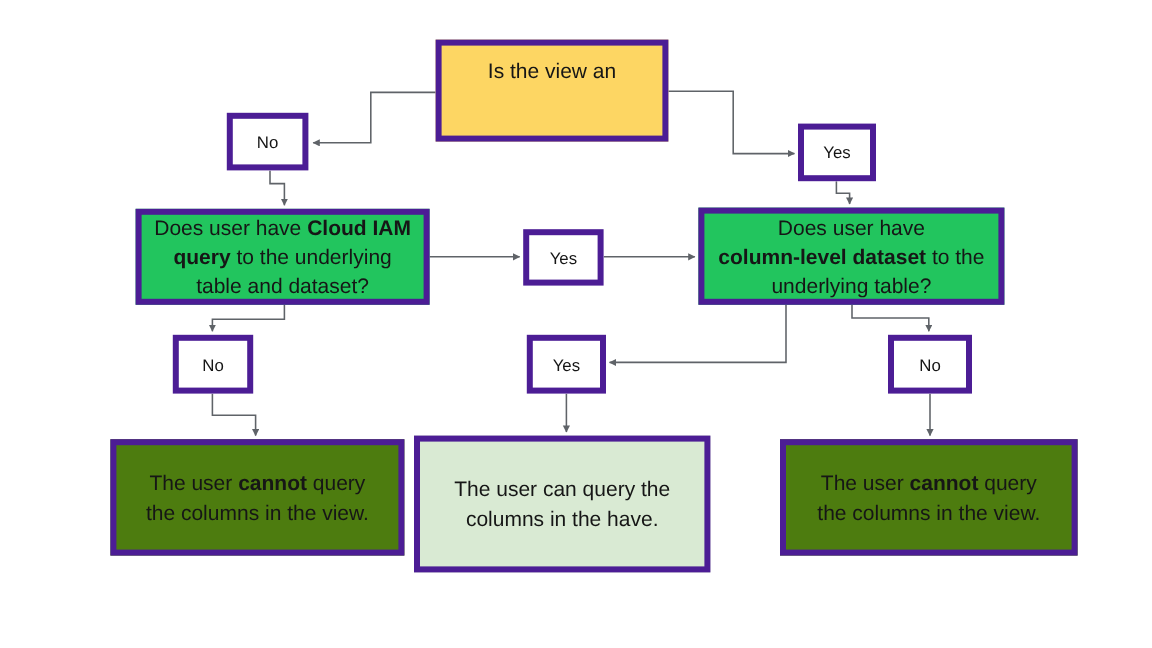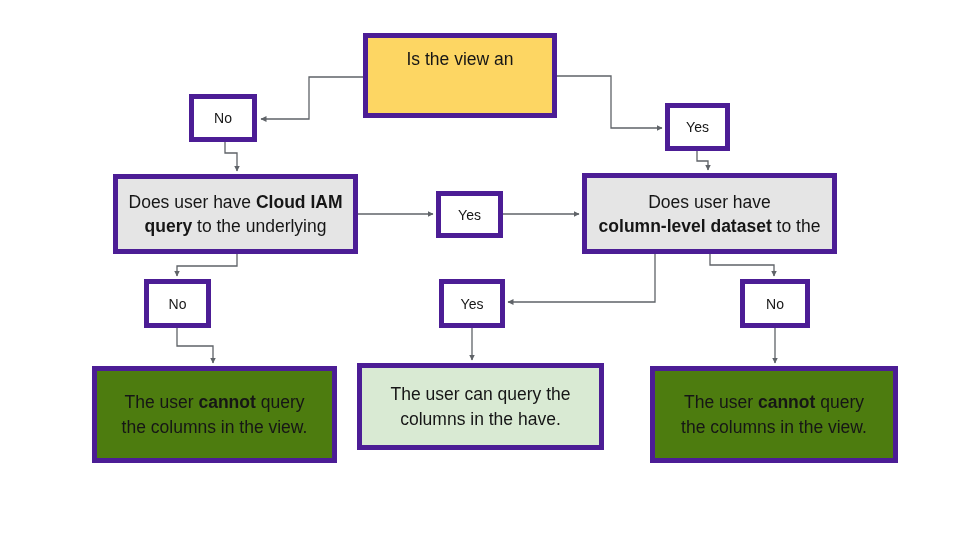--- a/index.html
+++ b/index.html
@@ -32,21 +32,21 @@
     display: flex;
     align-items: center;
     justify-content: center;
     text-align: center;
     color: #161616;
     font-size: 17.5px;
     line-height: 24px;
   }
   .node .txt { width: 100%; }
   .decision { background: #fdd663; align-items: flex-start; padding-top: 9px; }
-  .question { background: #e5e5e5; }
+  .question { background: #22c55e; }
   .label-sm { background: #ffffff; font-size: 14px; }
   .result-cannot { background: #4d7c0f; line-height: 25px; }
   .result-can { background: #d9ead3; line-height: 25px; }
   b { font-weight: bold; }
 </style>
 </head>
 <body>
 
 <div id="canvas">
 
@@ -76,48 +76,48 @@
 
   <div class="node label-sm" style="left:189px; top:94px; width:68px; height:48px;">
     <div class="txt">No</div>
   </div>
 
   <div class="node label-sm" style="left:665px; top:103px; width:65px; height:48px;">
     <div class="txt">Yes</div>
   </div>
 
   <div class="node question" style="left:113px; top:174px; width:245px; height:80px;">
-    <div class="txt"><span>Does user have </span><b>Cloud IAM</b><br><b>query</b><span> to the underlying</span><br></div>
+    <div class="txt"><span>Does user have </span><b>Cloud IAM</b><br><b>query</b><span> to the underlying</span><br><span>table and dataset?</span></div>
   </div>
 
   <div class="node label-sm" style="left:436px; top:191px; width:67px; height:47px;">
     <div class="txt">Yes</div>
   </div>
 
   <div class="node question" style="left:582px; top:173px; width:255px; height:81px;">
-    <div class="txt"><span>Does user have</span><br><b>column-level dataset</b><span> to the</span><br></div>
+    <div class="txt"><span>Does user have</span><br><b>column-level dataset</b><span> to the</span><br><span>underlying table?</span></div>
   </div>
 
   <div class="node label-sm" style="left:144px; top:279px; width:67px; height:49px;">
     <div class="txt">No</div>
   </div>
 
   <div class="node label-sm" style="left:439px; top:279px; width:66px; height:49px;">
     <div class="txt">Yes</div>
   </div>
 
   <div class="node label-sm" style="left:740px; top:279px; width:70px; height:49px;">
     <div class="txt">No</div>
   </div>
 
   <div class="node result-cannot" style="left:92px; top:366px; width:245px; height:97px;">
     <div class="txt"><span>The user </span><b>cannot</b><span> query</span><br><span>the columns in the view.</span></div>
   </div>
 
-  <div class="node result-can" style="left:357px; top:363px; width:247px; height:87px;">
+  <div class="node result-can" style="left:345px; top:363px; width:247px; height:114px;">
     <div class="txt"><span>The user can query the</span><br><span>columns in the have.</span></div>
   </div>
 
   <div class="node result-cannot" style="left:650px; top:366px; width:248px; height:97px;">
     <div class="txt"><span>The user </span><b>cannot</b><span> query</span><br><span>the columns in the view.</span></div>
   </div>
 
 </div>
 
 </body></html>

